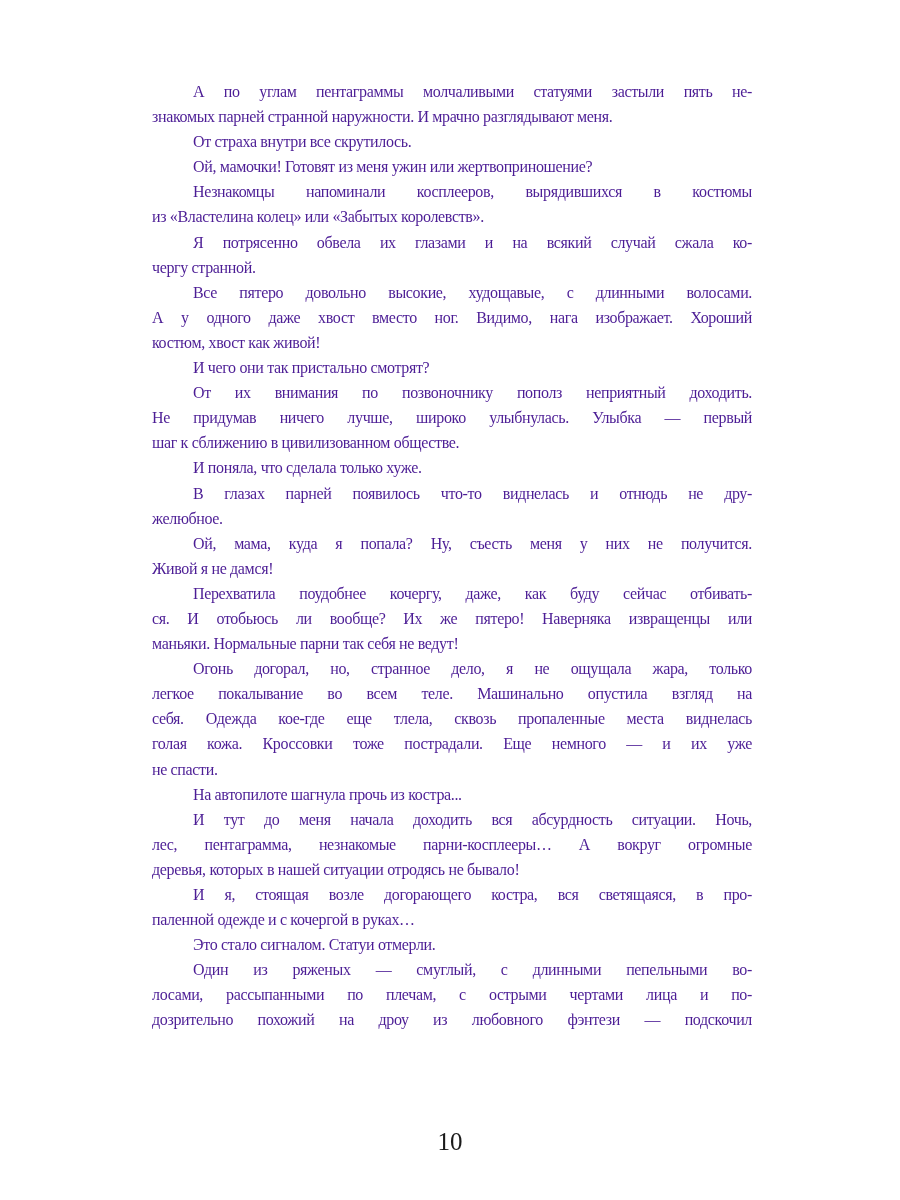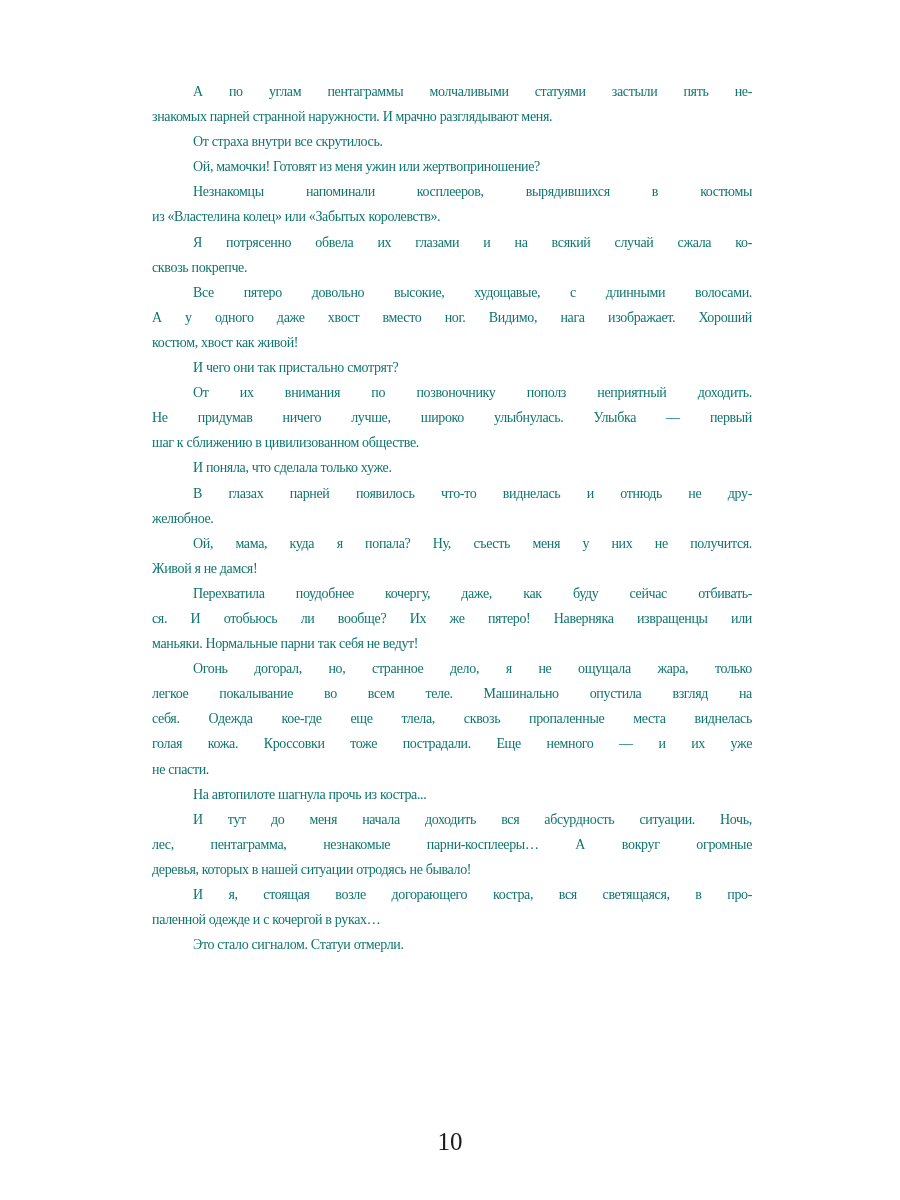--- a/index.html
+++ b/index.html
@@ -19,23 +19,23 @@
     width: 900px;
     height: 1200px;
     background: #ffffff;
   }
   .text-block {
     position: absolute;
     left: 152px;
     top: 79px;
     width: 600px;
     font-family: "Liberation Serif", "DejaVu Serif", serif;
-    font-size: 14px;
+    font-size: 16px;
     line-height: 25.1px;
-    color: #0f766e;
+    color: #4c1d95;
     letter-spacing: -0.35px;
   }
   .line {
     display: block;
     white-space: nowrap;
     height: 25.1px;
     text-align: justify;
     text-align-last: justify;
   }
   .line.indent {
@@ -69,21 +69,21 @@
       </div>
       <div>
         <span class="line indent last">Ой, мамочки! Готовят из меня ужин или жертвоприношение?</span>
       </div>
       <div>
         <span class="line indent">Незнакомцы напоминали косплееров, вырядившихся в костюмы</span>
         <span class="line last">из «Властелина колец» или «Забытых королевств».</span>
       </div>
       <div>
         <span class="line indent">Я потрясенно обвела их глазами и на всякий случай сжала ко-</span>
-        <span class="line last">сквозь покрепче.</span>
+        <span class="line last">чергу странной.</span>
       </div>
       <div>
         <span class="line indent">Все пятеро довольно высокие, худощавые, с длинными волосами.</span>
         <span class="line">А у одного даже хвост вместо ног. Видимо, нага изображает. Хороший</span>
         <span class="line last">костюм, хвост как живой!</span>
       </div>
       <div>
         <span class="line indent last">И чего они так пристально смотрят?</span>
       </div>
       <div>
@@ -122,15 +122,20 @@
         <span class="line">лес, пентаграмма, незнакомые парни-косплееры… А вокруг огромные</span>
         <span class="line last">деревья, которых в нашей ситуации отродясь не бывало!</span>
       </div>
       <div>
         <span class="line indent">И я, стоящая возле догорающего костра, вся светящаяся, в про-</span>
         <span class="line last">паленной одежде и с кочергой в руках…</span>
       </div>
       <div>
         <span class="line indent last">Это стало сигналом. Статуи отмерли.</span>
       </div>
+      <div>
+        <span class="line indent">Один из ряженых — смуглый, с длинными пепельными во-</span>
+        <span class="line">лосами, рассыпанными по плечам, с острыми чертами лица и по-</span>
+        <span class="line">дозрительно похожий на дроу из любовного фэнтези — подскочил</span>
+      </div>
     </div>
   <div class="page-number">10</div>
 </div>
 
 </body></html>

